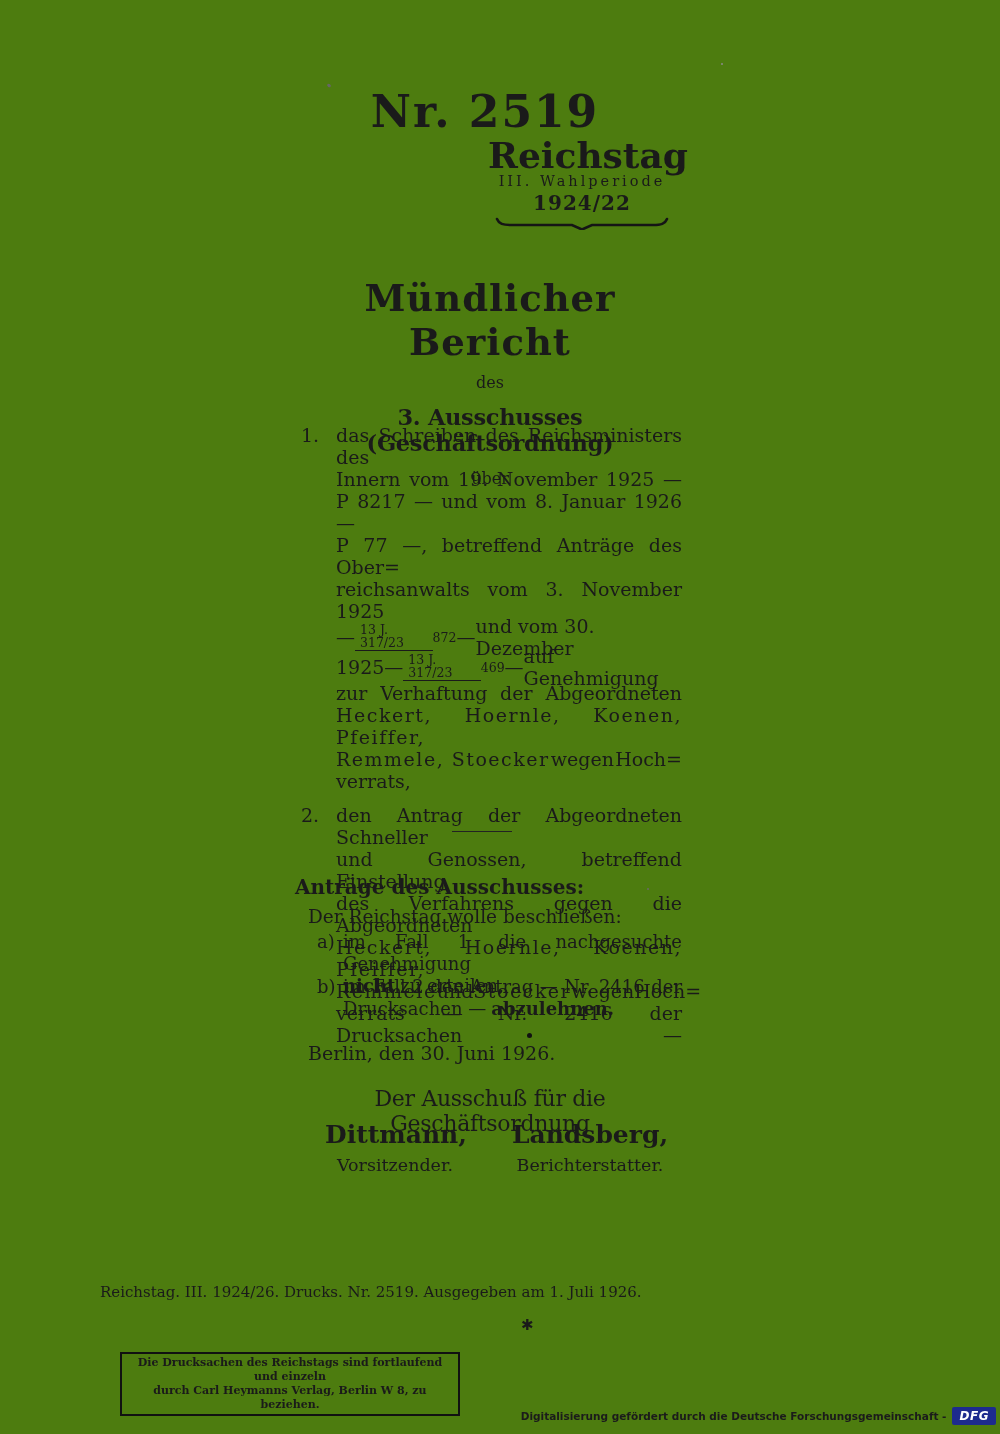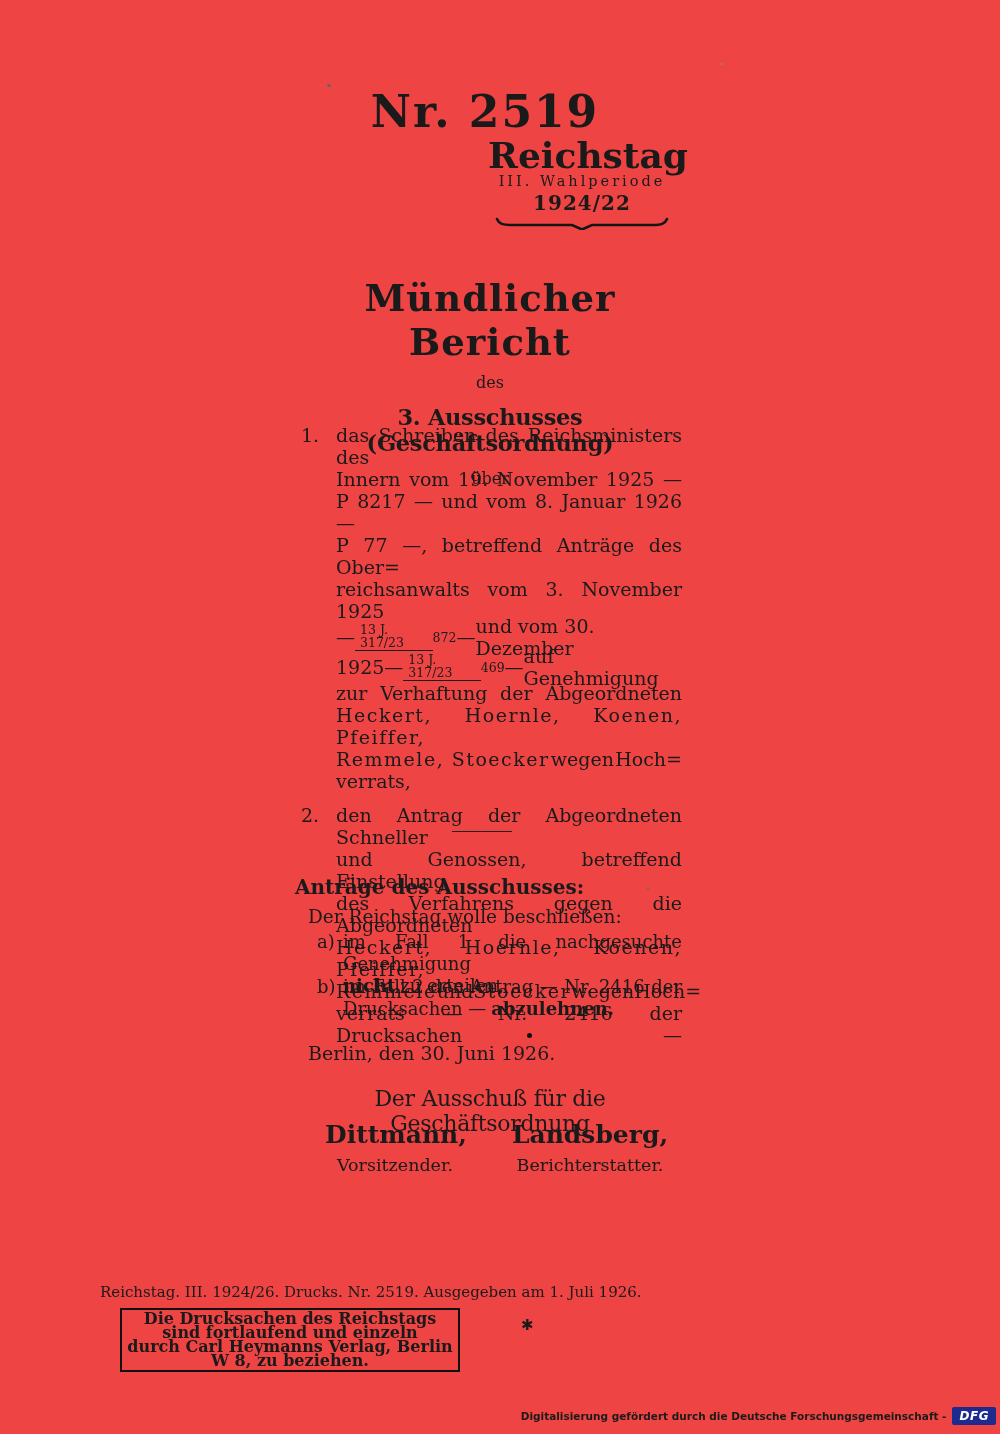--- a/index.html
+++ b/index.html
@@ -1,18 +1,18 @@
 <!DOCTYPE html>
 <html><head>
 <meta charset="utf-8">
 <style>
   html,body { margin:0; padding:0; background:#e8e8e8; }
   .page {
     position:relative; width:1000px; height:1434px; margin:0 auto;
-    background:#ef4444; color:#1a1a1a;
+    background:#4d7c0f; color:#1a1a1a;
     font-family:"DejaVu Serif", serif; overflow:hidden;
   }
   
   .doc-number { position:absolute; top:86px; left:290px; width:390px; text-align:center;
     font-size:44px; font-weight:bold; letter-spacing:2px; }
   .masthead { position:absolute; top:140px; left:488px; width:188px; text-align:center; }
   .masthead-title { font-size:36px; font-weight:bold; line-height:30px; }
   .masthead-period { font-size:14.5px; letter-spacing:3px; margin-top:3px; white-space:nowrap; }
   .masthead-years { font-size:20px; font-weight:bold; letter-spacing:1px; margin-top:2px; }
   .masthead-brace { display:block; margin:1px auto 0 auto; }
@@ -55,22 +55,22 @@
   .date-line { position:absolute; top:1042px; left:308px; font-size:19px; }
   .committee-line { position:absolute; top:1086px; left:285px; width:410px; text-align:center;
     font-size:22px; letter-spacing:-0.3px; }
   .sig { position:absolute; text-align:center; }
   .sig-1 { top:1120px; left:325px; width:140px; }
   .sig-2 { top:1120px; left:510px; width:160px; }
   .sig-name { font-size:25px; font-weight:bold; }
   .sig-role { font-size:17.5px; margin-top:6px; }
   
   .imprint { position:absolute; top:1283px; left:100px; font-size:15px; white-space:nowrap; }
-  .notice-box { position:absolute; top:1308px; left:120px; width:340px;
-    border:2px solid #111; text-align:center; font-size:16px; font-weight:bold;
+  .notice-box { position:absolute; top:1352px; left:120px; width:340px;
+    border:2px solid #111; text-align:center; font-size:11px; font-weight:bold;
     line-height:14px; padding:2px 3px; box-sizing:border-box; }
   .star-mark { position:absolute; top:1316px; left:521px; font-size:15px; }
   .credit { position:absolute; top:1407px; right:4px; display:flex; align-items:center; gap:6px;
     font-family:"DejaVu Sans", sans-serif; font-size:10.5px; font-weight:bold; color:#1b1b1b; }
   .dfg-badge { background:#1d2b8e; color:#ffffff; font-style:italic; font-weight:bold;
     font-size:12px; line-height:14px; padding:2px 7px; border-radius:2px; letter-spacing:0.5px; }
   
   .speck { position:absolute; background:#777; border-radius:50%; }
   .sp1 { top:84px;  left:327px; width:4px; height:3px; transform:rotate(40deg); background:#666; }
   .sp2 { top:63px;  left:721px; width:2px; height:2px; background:#8a8a8a; }

